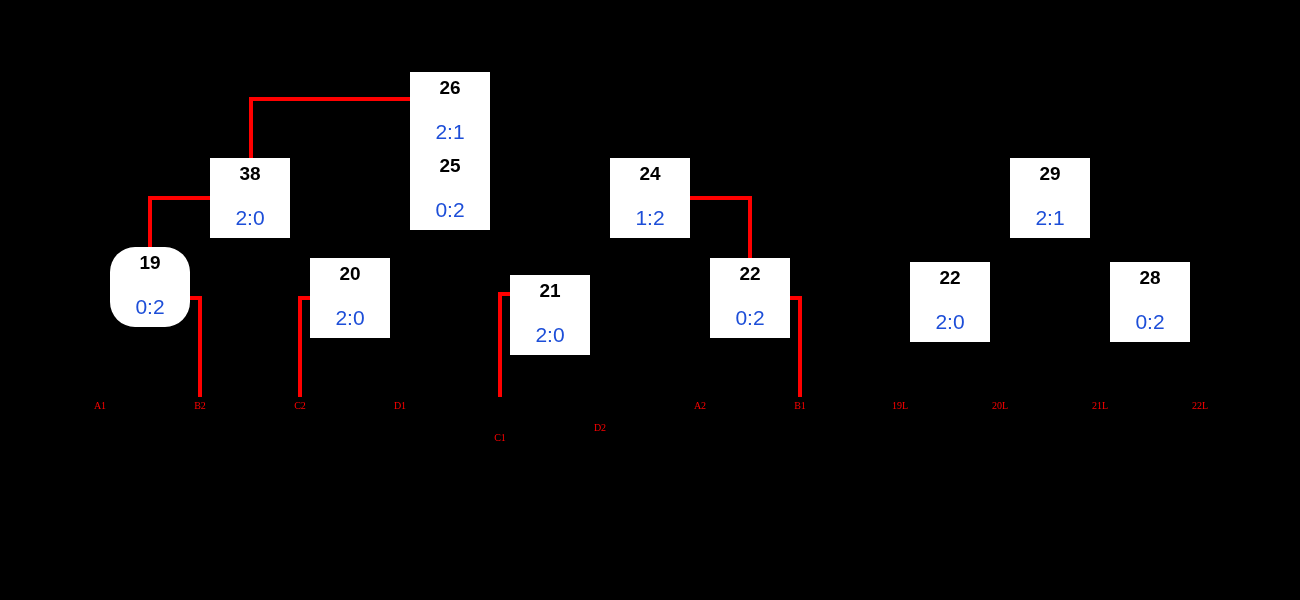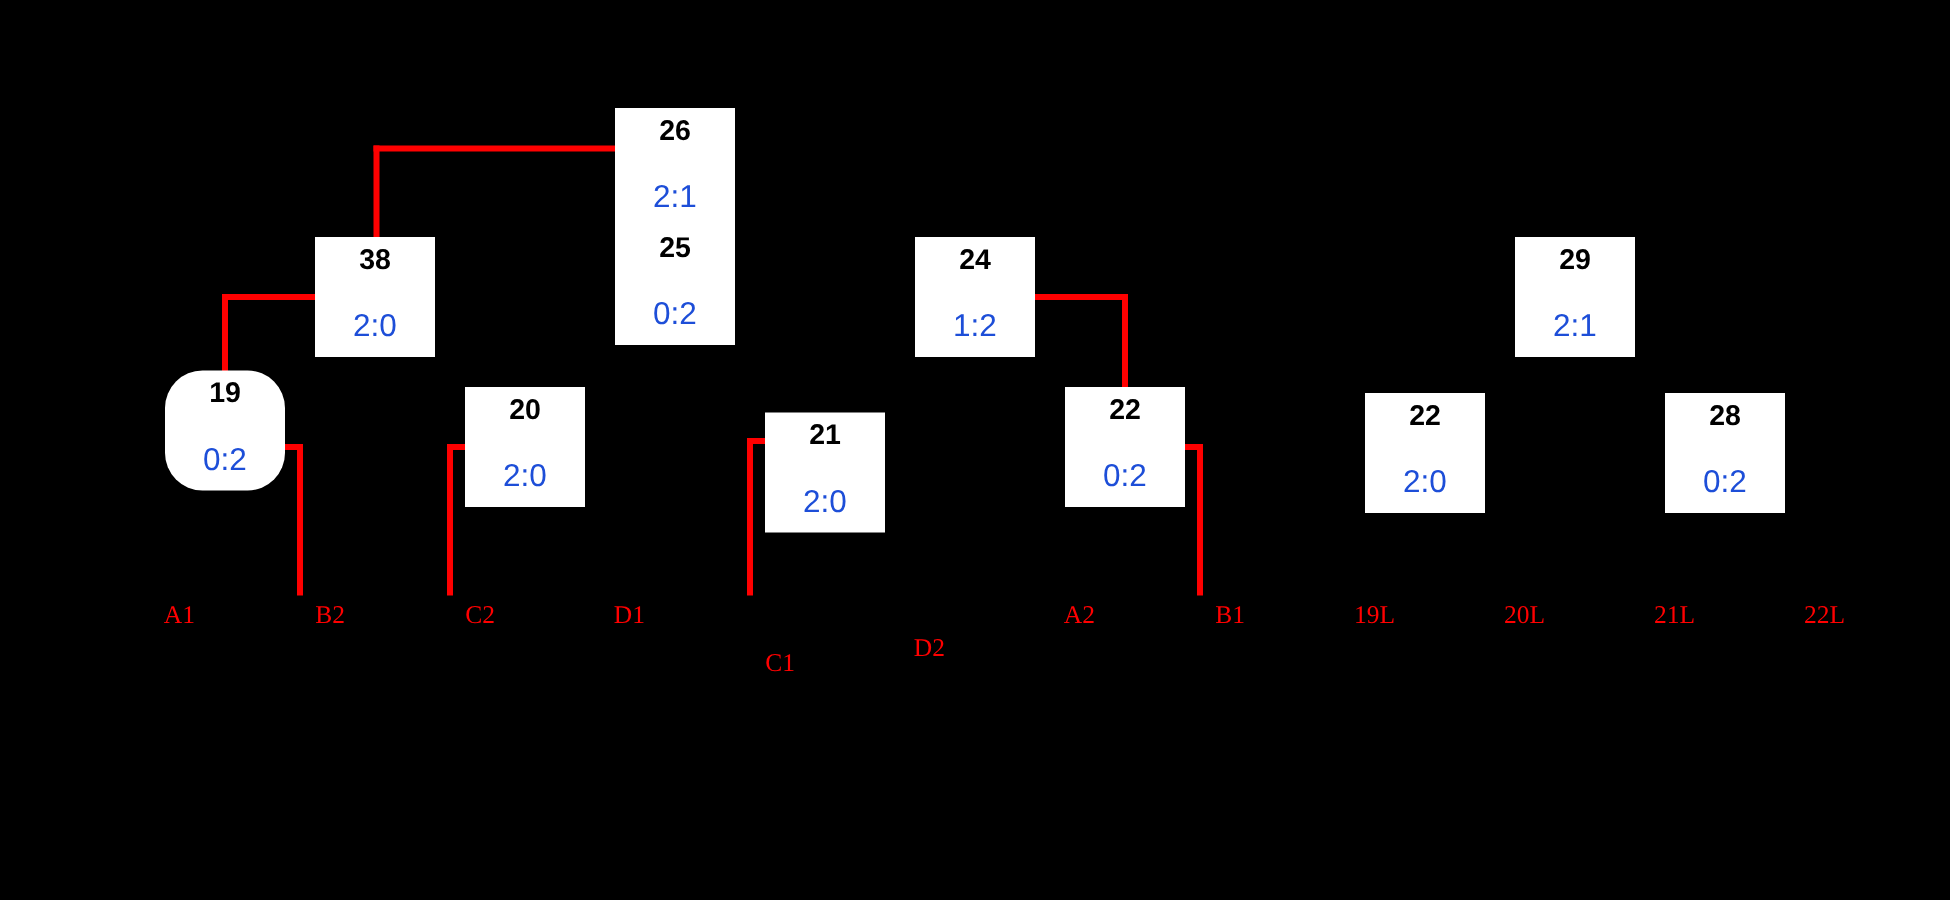--- a/index.html
+++ b/index.html
@@ -46,23 +46,23 @@
   .seg {
     position: absolute;
     background: #ff0000;
   }
   .seg-h { height: 4px; }
   .seg-v { width: 4px; }
   
   .slot-label {
     position: absolute;
     font-family: "Liberation Serif", serif;
-    font-size: 17px;
+    font-size: 10px;
     color: #ff0000;
-    text-align: right;
+    text-align: center;
     width: 60px;
     line-height: 1;
     white-space: nowrap;
   }
 </style>
 </head>
 <body>
 
 <div id="stage">
 

